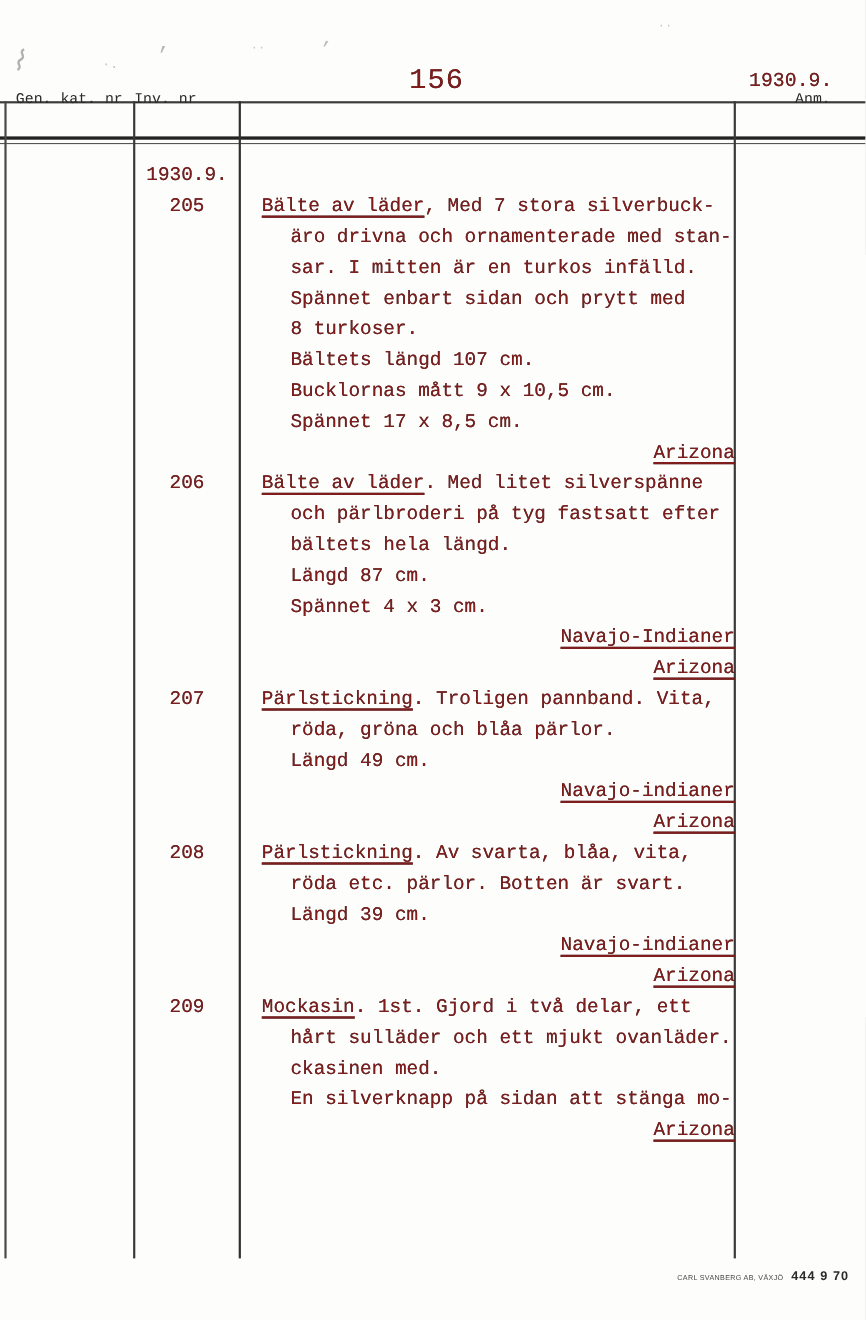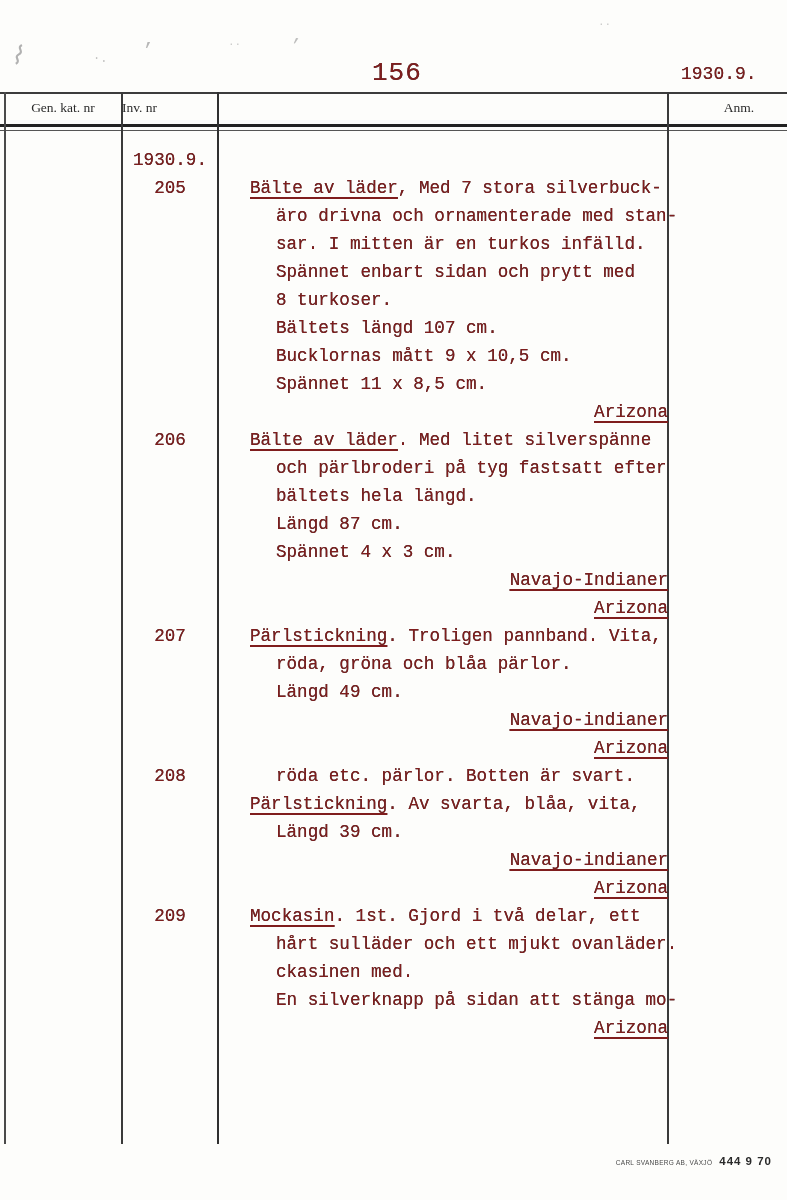--- a/index.html
+++ b/index.html
@@ -31,36 +31,36 @@
   .rule-top{left:0;top:92px;width:787px;height:2px;background:#3c3c3c;}
   .rule-head-thick{left:0;top:124px;width:787px;height:3px;background:#222;}
   .rule-head-thin{left:0;top:130px;width:787px;height:1px;background:#555;}
   .vline{position:absolute;top:92px;height:1052px;width:2px;}
   .vline-left{left:4px;background:#4a4a4a;width:2px;}
   .vline-genkat{left:121px;background:#3a3a3a;}
   .vline-inv{left:217px;background:#303030;}
   .vline-anm{left:667px;background:#3a3a3a;}
   
   .col-label{
-    position:absolute;top:100px;
-    font-family:Liberation Serif, serif;
+    position:absolute;top:84px;
+    font-family:Liberation Mono, monospace;
     font-size:13.5px;color:#2b2b2b;
   }
   .col-label-genkat{left:5px;width:116px;text-align:center;}
   .col-label-inv{left:122px;width:95px;}
   .col-label-anm{left:668px;width:142px;text-align:center;}
   
   .entries{
     position:absolute;left:122px;top:146px;width:546px;
     font-size:17.6px;
   }
   .entry{display:grid;grid-template-columns:96px 450px;}
   .inv-cell{text-align:center;}
   .inv-line{line-height:28px;white-space:pre;}
-  .desc-cell{padding-left:32px;}
+  .desc-cell{padding-left:20px;}
   .desc-cell.offset-one-line{padding-top:28px;}
   .line{line-height:28px;white-space:pre;}
   .line.cont{padding-left:26px;}
   .line.attr{text-align:right;}
   .u{
     text-decoration:underline;
     text-underline-offset:3.5px;
     text-decoration-thickness:1.5px;
   }
   
@@ -115,21 +115,21 @@
           <div class="inv-line">205</div>
         </div>
       <div class="desc-cell offset-one-line">
           <div class="line first"><span class="u">Bälte av läder</span><span>, Med 7 stora silverbuck-</span></div>
           <div class="line cont">äro drivna och ornamenterade med stan-</div>
           <div class="line cont">sar. I mitten är en turkos infälld.</div>
           <div class="line cont">Spännet enbart sidan och prytt med</div>
           <div class="line cont">8 turkoser.</div>
           <div class="line cont">Bältets längd 107 cm.</div>
           <div class="line cont">Bucklornas mått 9 x 10,5 cm.</div>
-          <div class="line cont">Spännet 11 x 8,5 cm.</div>
+          <div class="line cont">Spännet 17 x 8,5 cm.</div>
           <div class="line attr"><span class="u">Arizona</span></div>
         </div>
     </div>
 
     <div class="entry">
       <div class="inv-cell">
           <div class="inv-line">206</div>
         </div>
       <div class="desc-cell">
           <div class="line first"><span class="u">Bälte av läder</span><span>. Med litet silverspänne</span></div>
@@ -153,22 +153,22 @@
           <div class="line attr"><span class="u">Navajo-indianer</span></div>
           <div class="line attr"><span class="u">Arizona</span></div>
         </div>
     </div>
 
     <div class="entry">
       <div class="inv-cell">
           <div class="inv-line">208</div>
         </div>
       <div class="desc-cell">
+          <div class="line first"><span class="u">Pärlstickning</span><span>. Av svarta, blåa, vita,</span></div>
           <div class="line cont">röda etc. pärlor. Botten är svart.</div>
-          <div class="line first"><span class="u">Pärlstickning</span><span>. Av svarta, blåa, vita,</span></div>
           <div class="line cont">Längd 39 cm.</div>
           <div class="line attr"><span class="u">Navajo-indianer</span></div>
           <div class="line attr"><span class="u">Arizona</span></div>
         </div>
     </div>
 
     <div class="entry">
       <div class="inv-cell">
           <div class="inv-line">209</div>
         </div>

